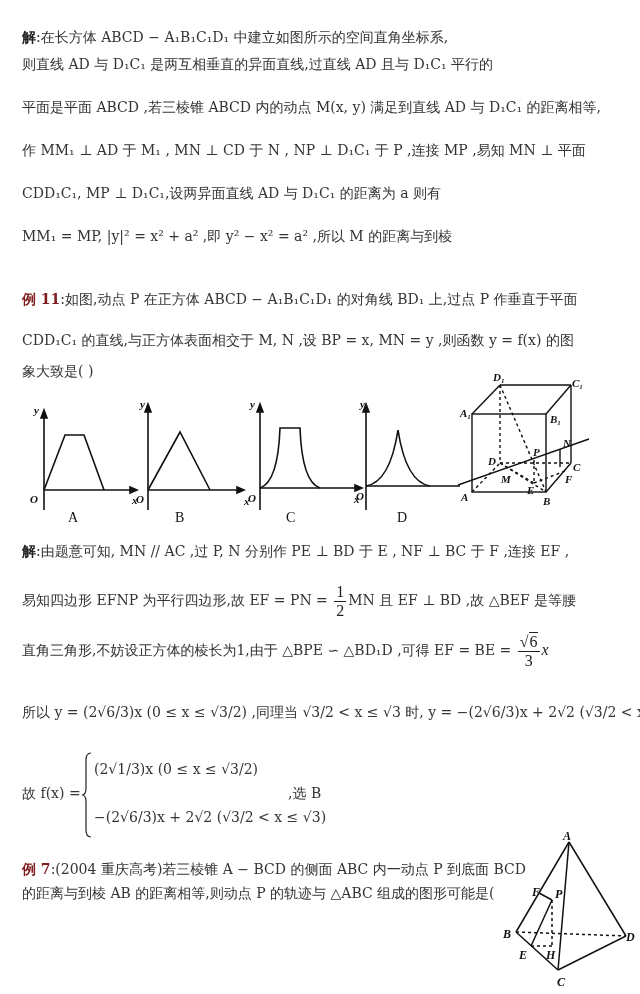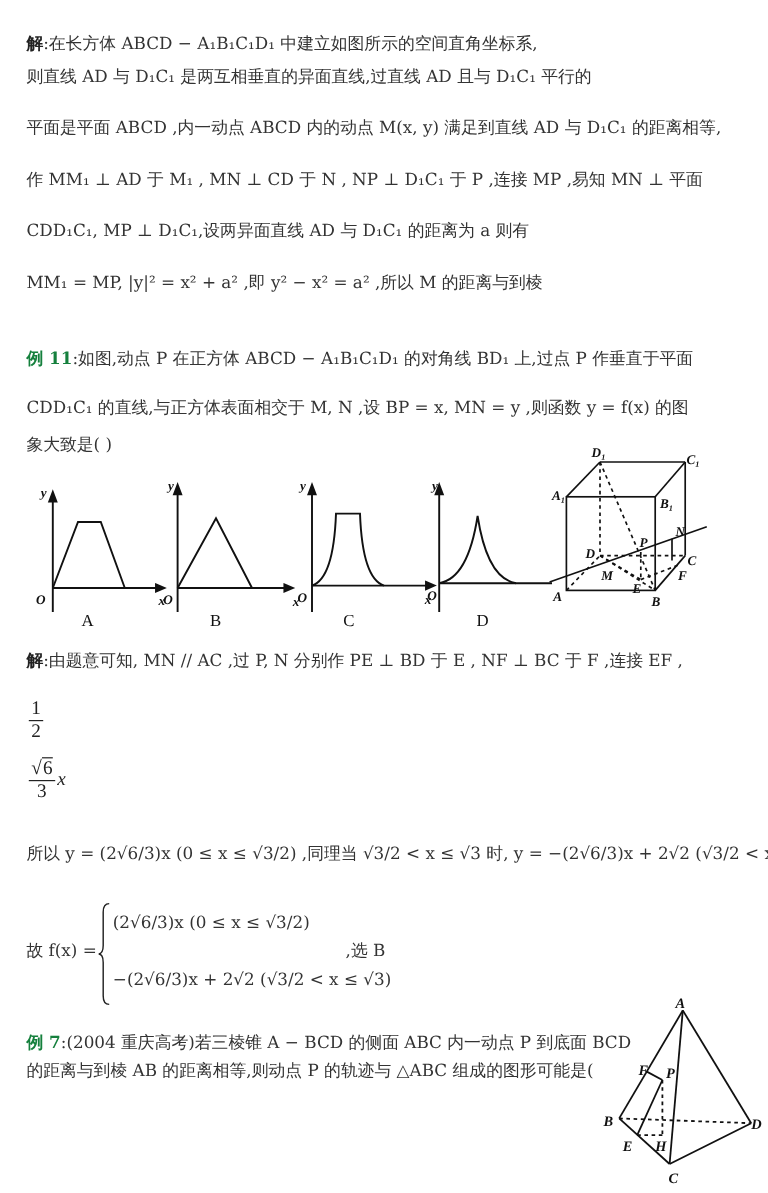--- a/index.html
+++ b/index.html
@@ -7,37 +7,37 @@
     width: 640px; height: 994px; position: relative; overflow: hidden;
     font-family: "DejaVu Serif", "Liberation Serif", serif;
     color: #2a2a2a;
   }
   .line {
     position: absolute; left: 22px; white-space: nowrap;
     font-size: 14px; line-height: 18px; color: #333;
   }
   .m { font-family: "Liberation Serif", serif; font-style: italic; font-size: 16px; color: #222; }
   .bold-label { font-weight: bold; color: #222; }
-  .red-label { font-weight: bold; color: #15803d; margin-top: 20px; }
+  .red-label { font-weight: bold; color: #7f1d1d; margin-top: 20px; }
   .frac { display: inline-flex; flex-direction: column; align-items: center; vertical-align: middle; margin: 0 2px; }
   .frac .num { border-bottom: 1px solid #222; padding: 0 2px; line-height: 18px; font-family: "Liberation Serif", serif; font-size: 16px; color:#222;}
   .frac .den { line-height: 18px; font-family: "Liberation Serif", serif; font-size: 16px; color:#222; }
   .sqrt { font-family: "Liberation Serif", serif; font-size: 16px; }
   .sqrt .rad { border-top: 1px solid #222; padding-left: 1px; }
   .figure { position: absolute; }
   .brace { position: absolute; left: 82px; top: 752px; width: 10px; height: 86px; }
 </style>
 </head>
 <body>
 
 <div class="line" style="top:28px">
   <span class="bold-label">解</span><span>:在长方体 ABCD − A₁B₁C₁D₁ 中建立如图所示的空间直角坐标系,</span>
 </div>
 <div class="line" style="top:55px">则直线 AD 与 D₁C₁ 是两互相垂直的异面直线,过直线 AD 且与 D₁C₁ 平行的</div>
-<div class="line" style="top:98px">平面是平面 ABCD ,内一动点 ABCD 内的动点 M(x, y) 满足到直线 AD 与 D₁C₁ 的距离相等,</div>
+<div class="line" style="top:98px">平面是平面 ABCD ,若三棱锥 ABCD 内的动点 M(x, y) 满足到直线 AD 与 D₁C₁ 的距离相等,</div>
 <div class="line" style="top:141px">作 MM₁ ⊥ AD 于 M₁ , MN ⊥ CD 于 N , NP ⊥ D₁C₁ 于 P ,连接 MP ,易知 MN ⊥ 平面</div>
 <div class="line" style="top:184px">CDD₁C₁, MP ⊥ D₁C₁,设两异面直线 AD 与 D₁C₁ 的距离为 a  则有</div>
 <div class="line" style="top:227px">MM₁ = MP, |y|² = x² + a² ,即 y² − x² = a² ,所以 M 的距离与到棱</div>
 
 <div class="line" style="top:290px">
   <span class="red-label">例 11</span><span>:如图,动点 P 在正方体 ABCD − A₁B₁C₁D₁ 的对角线 BD₁ 上,过点 P 作垂直于平面</span>
 </div>
 <div class="line" style="top:331px">CDD₁C₁ 的直线,与正方体表面相交于 M, N ,设 BP = x, MN = y ,则函数 y = f(x) 的图</div>
 <div class="line" style="top:362px">象大致是(  )</div>
 
@@ -138,38 +138,38 @@
     <text x="72" y="129">E</text>
     <text x="6" y="136">A</text>
     <text x="88" y="140">B</text>
   </g>
 </svg>
 
 <div class="line" style="top:542px">
   <span class="bold-label">解</span><span>:由题意可知, MN // AC ,过 P, N 分别作 PE ⊥ BD 于 E , NF ⊥ BC 于 F ,连接 EF ,</span>
 </div>
 <div class="line" style="top:580px; line-height:40px">
-  <span class="frac">
+  <span>易知四边形 EFNP 为平行四边形,故 EF = PN = </span><span class="frac">
       <span class="num">1</span>
       <span class="den">2</span>
-    </span>
+    </span><span>MN 且 EF ⊥ BD ,故 △BEF 是等腰</span>
 </div>
 <div class="line" style="top:630px; line-height:40px">
-  <span class="frac">
+  <span>直角三角形,不妨设正方体的棱长为1,由于 △BPE ∽ △BD₁D ,可得 EF = BE = </span><span class="frac">
       <span class="num">√<span class="sqrt"><span class="rad">6</span></span></span>
       <span class="den">3</span>
     </span><span class="m">x</span>
 </div>
 <div class="line" style="top:692px; line-height:40px">所以 y = (2√6/3)x (0 ≤ x ≤ √3/2) ,同理当 √3/2 &lt; x ≤ √3 时, y = −(2√6/3)x + 2√2 (√3/2 &lt; x ≤ √3)</div>
 
 <div class="line" style="top:784px">故 f(x) =</div>
 <svg class="brace" viewBox="0 0 10 86">
   <path d="M9,1 Q4,1 4,8 L4,36 Q4,43 0,43 Q4,43 4,50 L4,78 Q4,85 9,85" stroke="#222" stroke-width="1.2" fill="none"></path>
 </svg>
-<div class="line" style="left:94px; top:760px">(2√6/3)x (0 ≤ x ≤ √3/2)</div>
+<div class="line" style="left:94px; top:760px">(2√1/3)x (0 ≤ x ≤ √3/2)</div>
 <div class="line" style="left:94px; top:808px">−(2√6/3)x + 2√2 (√3/2 &lt; x ≤ √3)</div>
 <div class="line" style="left:288px; top:784px">,选 B</div>
 
 <div class="line" style="top:860px">
   <span class="red-label">例 7</span><span>:(2004 重庆高考)若三棱锥 A − BCD 的侧面 ABC 内一动点 P 到底面 BCD</span>
 </div>
 <div class="line" style="top:884px">的距离与到棱 AB 的距离相等,则动点 P 的轨迹与 △ABC 组成的图形可能是(</div>
 
 <svg class="figure" style="left:495px; top:828px" width="145" height="166" viewBox="0 0 145 166">
   <g stroke="#111" stroke-width="1.5" fill="none">

